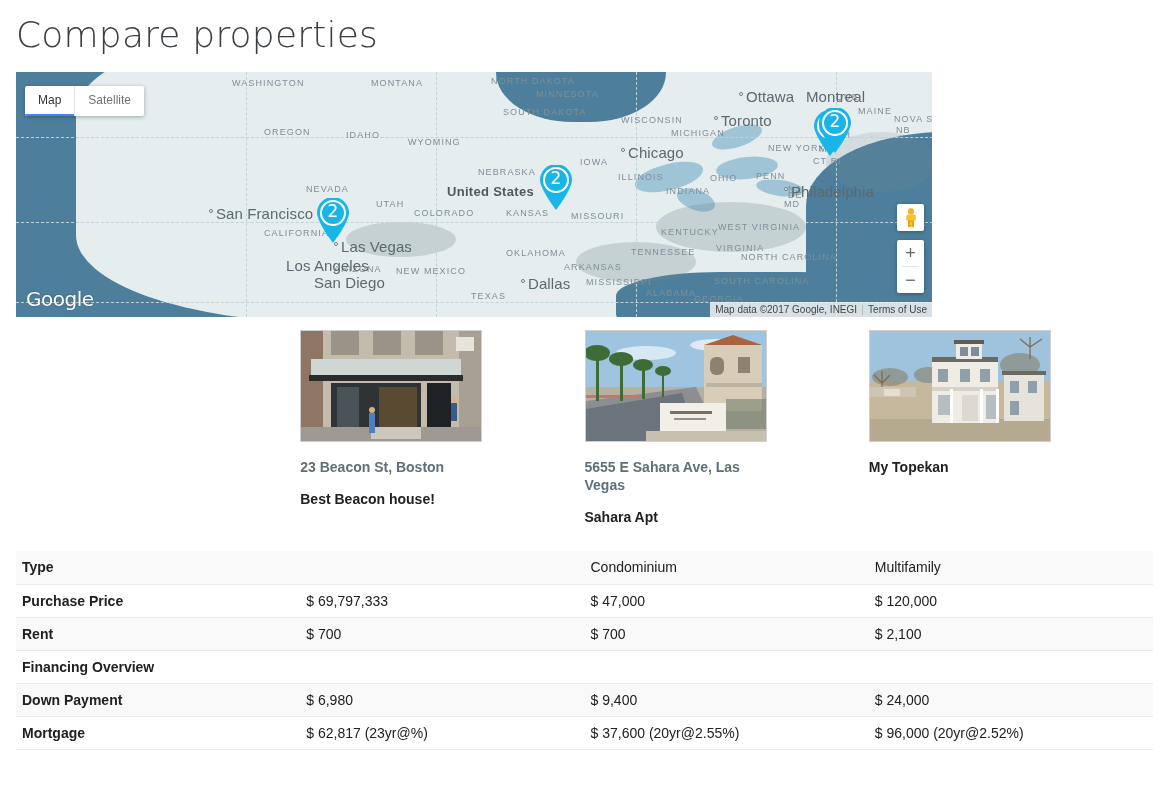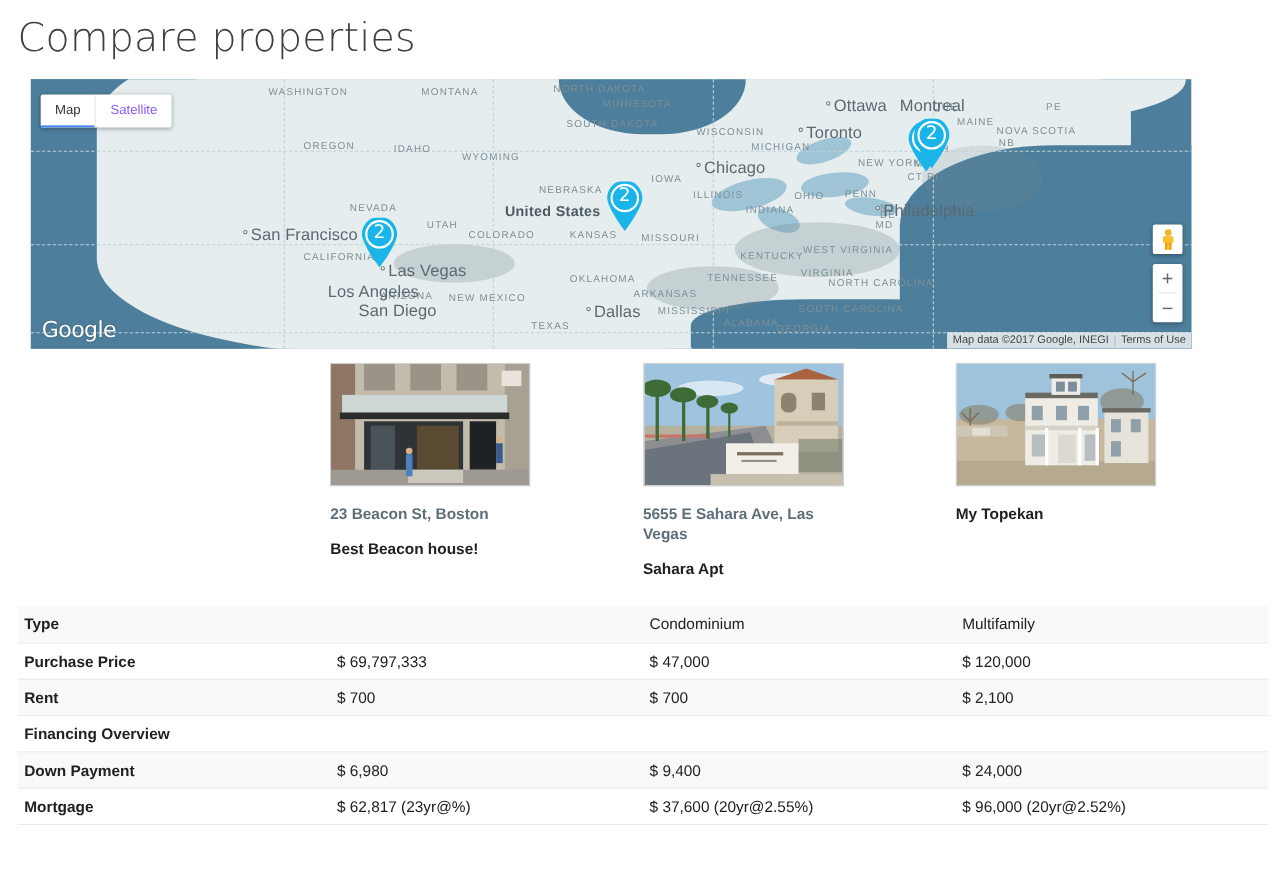--- a/index.html
+++ b/index.html
@@ -20,22 +20,22 @@
     letter-spacing: 0.2px;
     padding: 8px 0 0 16px;
     margin: 0;
     line-height: 54px;
     font-family: "DejaVu Sans", sans-serif;
   }
 
   
   .map-wrap {
     position: absolute;
-    left: 28px; top: 72px;
-    width: 1055px; height: 245px;
+    left: 16px; top: 72px;
+    width: 916px; height: 245px;
     overflow: hidden;
     background: #4d7f9c;
   }
   .map-canvas { position: absolute; inset: 0; }
   .landmass { position: absolute; background: #e5edef; }
   .water { position: absolute; background: #4d7f9c; }
   .lake { position: absolute; background: #9ec4d6; }
 
   
   .us-land {
@@ -97,21 +97,21 @@
     position: absolute; left: 9px; top: 14px;
     display: flex; background: #fff;
     box-shadow: 0 1px 4px rgba(0,0,0,0.3);
     border-radius: 2px; overflow: hidden; z-index: 20;
   }
   .map-type-ctrl div {
     font-size: 12px; padding: 7px 13px; cursor: pointer;
     font-family: "Liberation Sans", sans-serif;
   }
   .map-type-ctrl .mt-active { color: #333; font-weight: 500; border-bottom: 2px solid #4285f4; }
-  .map-type-ctrl .mt-inactive { color: #8b5cf6; border-left: 1px solid #e6e6e6; text-align: right; }
+  .map-type-ctrl .mt-inactive { color: #737373; border-left: 1px solid #e6e6e6; text-align: right; }
 
   .google-logo {
     position: absolute; left: 10px; bottom: 6px; z-index: 20;
     font-family: "DejaVu Sans", sans-serif;
     font-size: 20px; color: #fff; font-weight: 500;
     letter-spacing: -0.5px;
     text-shadow: 0 0 2px rgba(0,0,0,0.35);
   }
 
   .map-credit {

